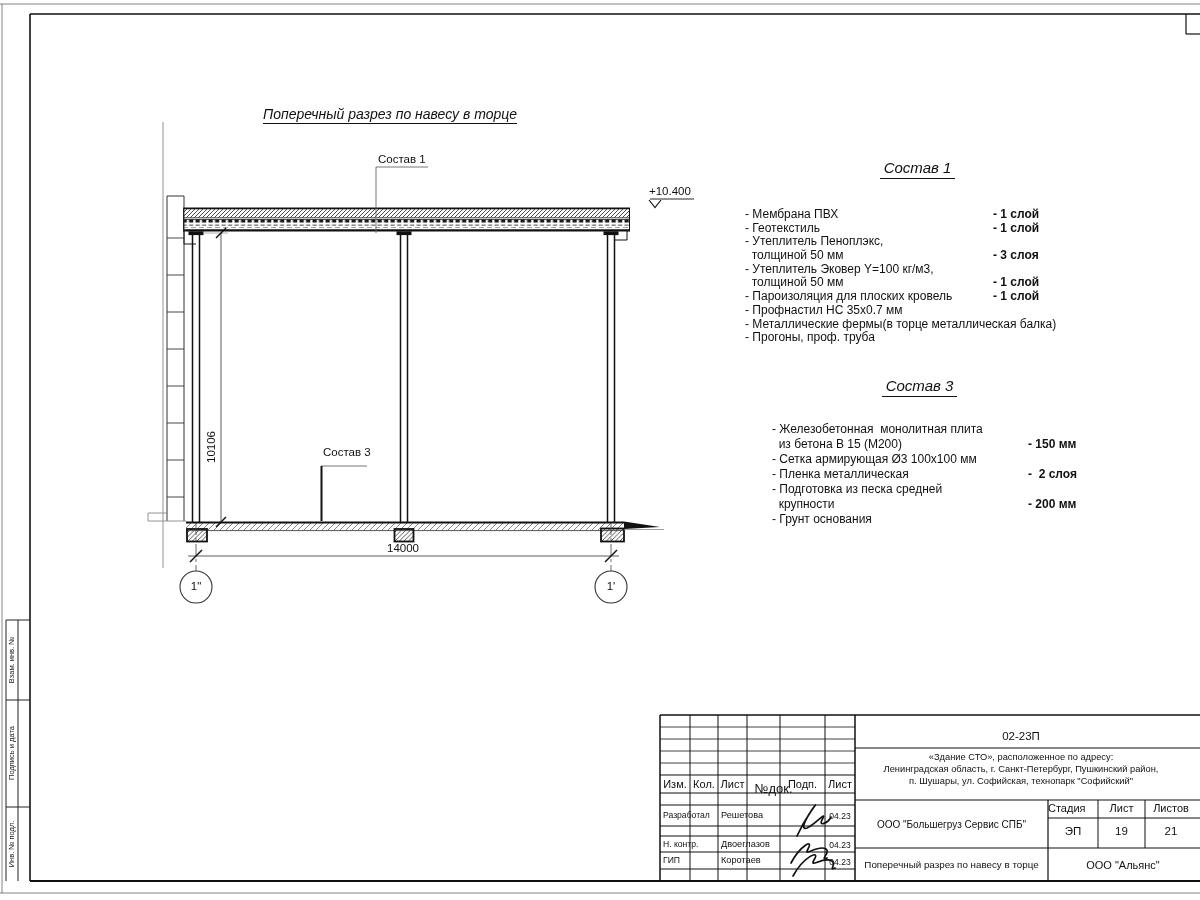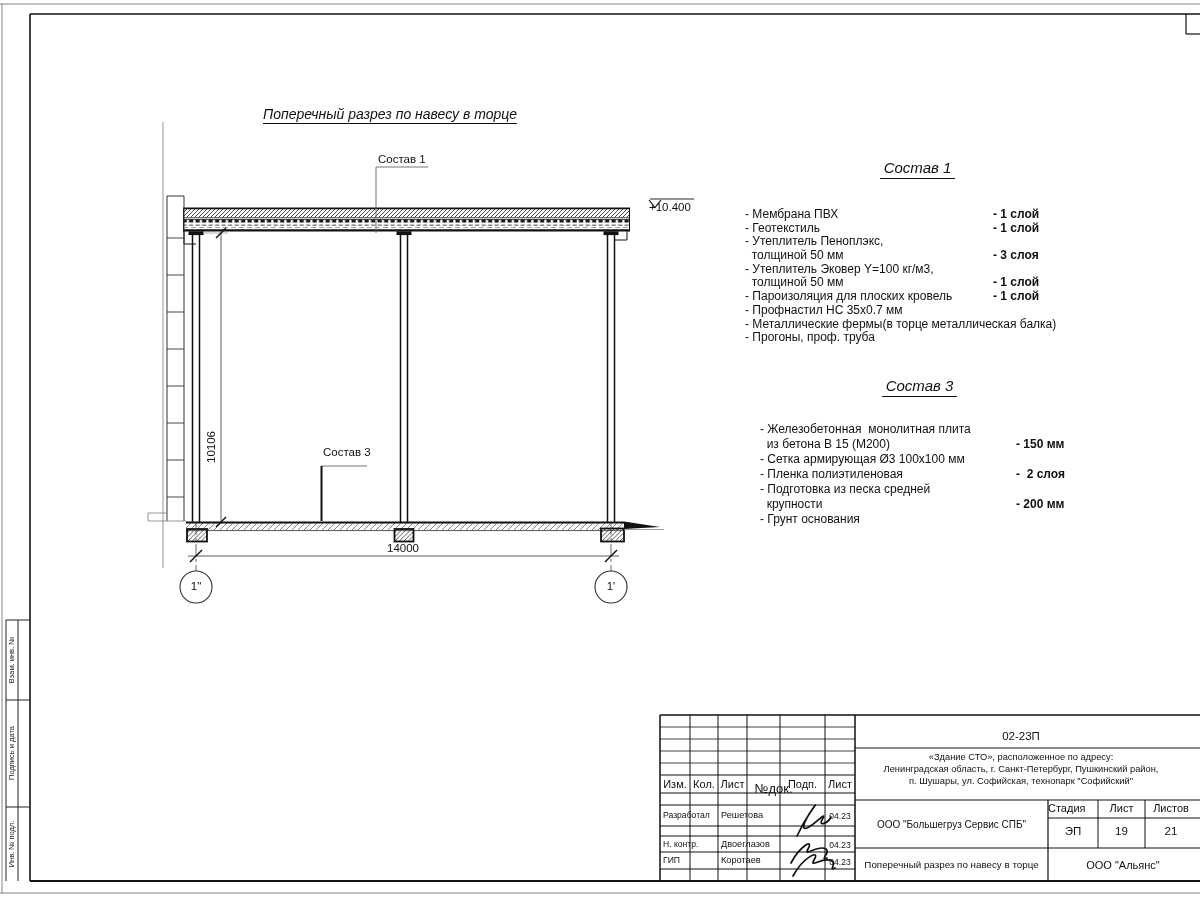--- a/index.html
+++ b/index.html
@@ -9,21 +9,21 @@
   .t{position:absolute;white-space:nowrap;color:#111;}
   .sheet-title{font-size:14px;font-style:italic;border-bottom:1.3px solid #111;padding-bottom:1px;}
   .callout{font-size:11.5px;}
   .dim{font-size:11.5px;}
   .rot{transform:rotate(-90deg);transform-origin:center center;text-align:center;}
   .sidelabel{font-size:7.5px;width:80px;height:10px;text-align:center;color:#222;}
   .spec{position:absolute;width:345px;font-size:12px;}
   .spec-head-wrap{text-align:center;}
   .spec-head{display:inline-block;font-style:italic;font-size:15px;border-bottom:1px solid #111;padding:0 4px 2px;}
   .spec-row{position:relative;line-height:13.7px;height:13.7px;}
-  .spec3 .spec-row{line-height:15px;height:15px;}
+  .spec3 .spec-row{line-height:15px;height:15px;margin-left:12px;}
   .spec-name{white-space:pre;}
   .spec-qty{position:absolute;left:248px;top:0;white-space:pre;font-weight:bold;}
   .spec3 .spec-qty{left:256px;}
   .tbt{position:absolute;color:#111;text-align:center;}
   .ctr{text-align:center;}
 </style>
 </head>
 <body>
 
 <div class="sheet">
@@ -178,21 +178,21 @@
     <g stroke="#111" stroke-width="1.7" fill="none" stroke-linecap="round">
       <path d="M797,836 C806,816 820,799 814,807 C807,816 799,831 807,828 C816,824 828,809 822,820 C818,827 828,823 831,817"></path>
       <path d="M791,863 C800,846 814,838 808,849 C803,858 818,844 826,849 C831,852 819,861 827,858"></path>
       <path d="M793,876 C804,856 821,849 814,860 C809,869 823,856 832,861 C837,864 828,871 835,868"></path>
     </g>
   </svg>
 
   <div class="t sheet-title" style="left:263px;top:106px">Поперечный разрез по навесу в торце</div>
   <div class="t callout" style="left:378px;top:153px">Состав 1</div>
   <div class="t callout" style="left:323px;top:446px">Состав 3</div>
-  <div class="t dim" style="left:649px;top:201px">+10.400</div>
+  <div class="t dim" style="left:649px;top:185px">+10.400</div>
   <div class="t dim ctr" style="left:353px;top:542px;width:100px">14000</div>
   <div class="t dim rot" style="left:190px;top:440px;width:44px;height:14px">10106</div>
   <div class="t dim ctr" style="left:181px;top:580px;width:30px">1"</div>
   <div class="t dim ctr" style="left:596px;top:580px;width:30px">1'</div>
 
   <div class="t rot sidelabel" style="left:-28px;top:655px">Взам. инв. №</div>
   <div class="t rot sidelabel" style="left:-28px;top:748px">Подпись и дата</div>
   <div class="t rot sidelabel" style="left:-28px;top:839px">Инв. № подл.</div>
 
   <div class="spec" style="left:745px;top:159px">
@@ -210,21 +210,21 @@
       <div class="spec-row"><span class="spec-name">- Прогоны, проф. труба</span><span class="spec-qty"></span></div>
     </div>
   </div>
 
   <div class="spec spec3" style="left:747px;top:377px">
     <div class="spec-head-wrap"><span class="spec-head">Состав 3</span></div>
     <div style="margin-top:25px;padding-left:13px">
       <div class="spec-row"><span class="spec-name">- Железобетонная  монолитная плита</span><span class="spec-qty"></span></div>
       <div class="spec-row"><span class="spec-name">  из бетона В 15 (М200)</span><span class="spec-qty">- 150 мм</span></div>
       <div class="spec-row"><span class="spec-name">- Сетка армирующая Ø3 100x100 мм</span><span class="spec-qty"></span></div>
-      <div class="spec-row"><span class="spec-name">- Пленка полиэтиленовая</span><span class="spec-qty">-  2 слоя</span></div>
+      <div class="spec-row"><span class="spec-name">- Пленка металлическая</span><span class="spec-qty">-  2 слоя</span></div>
       <div class="spec-row"><span class="spec-name">- Подготовка из песка средней</span><span class="spec-qty"></span></div>
       <div class="spec-row"><span class="spec-name">  крупности</span><span class="spec-qty">- 200 мм</span></div>
       <div class="spec-row"><span class="spec-name">- Грунт основания</span><span class="spec-qty"></span></div>
     </div>
   </div>
 
   <div class="tbt ctr" style="left:855px;top:730px;width:332px;font-size:11.5px">02-23П</div>
   <div class="tbt ctr" style="left:855px;top:752px;width:332px;font-size:9.3px">«Здание СТО», расположенное по адресу:</div>
   <div class="tbt ctr" style="left:855px;top:764px;width:332px;font-size:9.3px">Ленинградская область, г. Санкт-Петербург, Пушкинский район,</div>
   <div class="tbt ctr" style="left:855px;top:776px;width:332px;font-size:9.3px">п. Шушары, ул. Софийская, технопарк "Софийский"</div>

